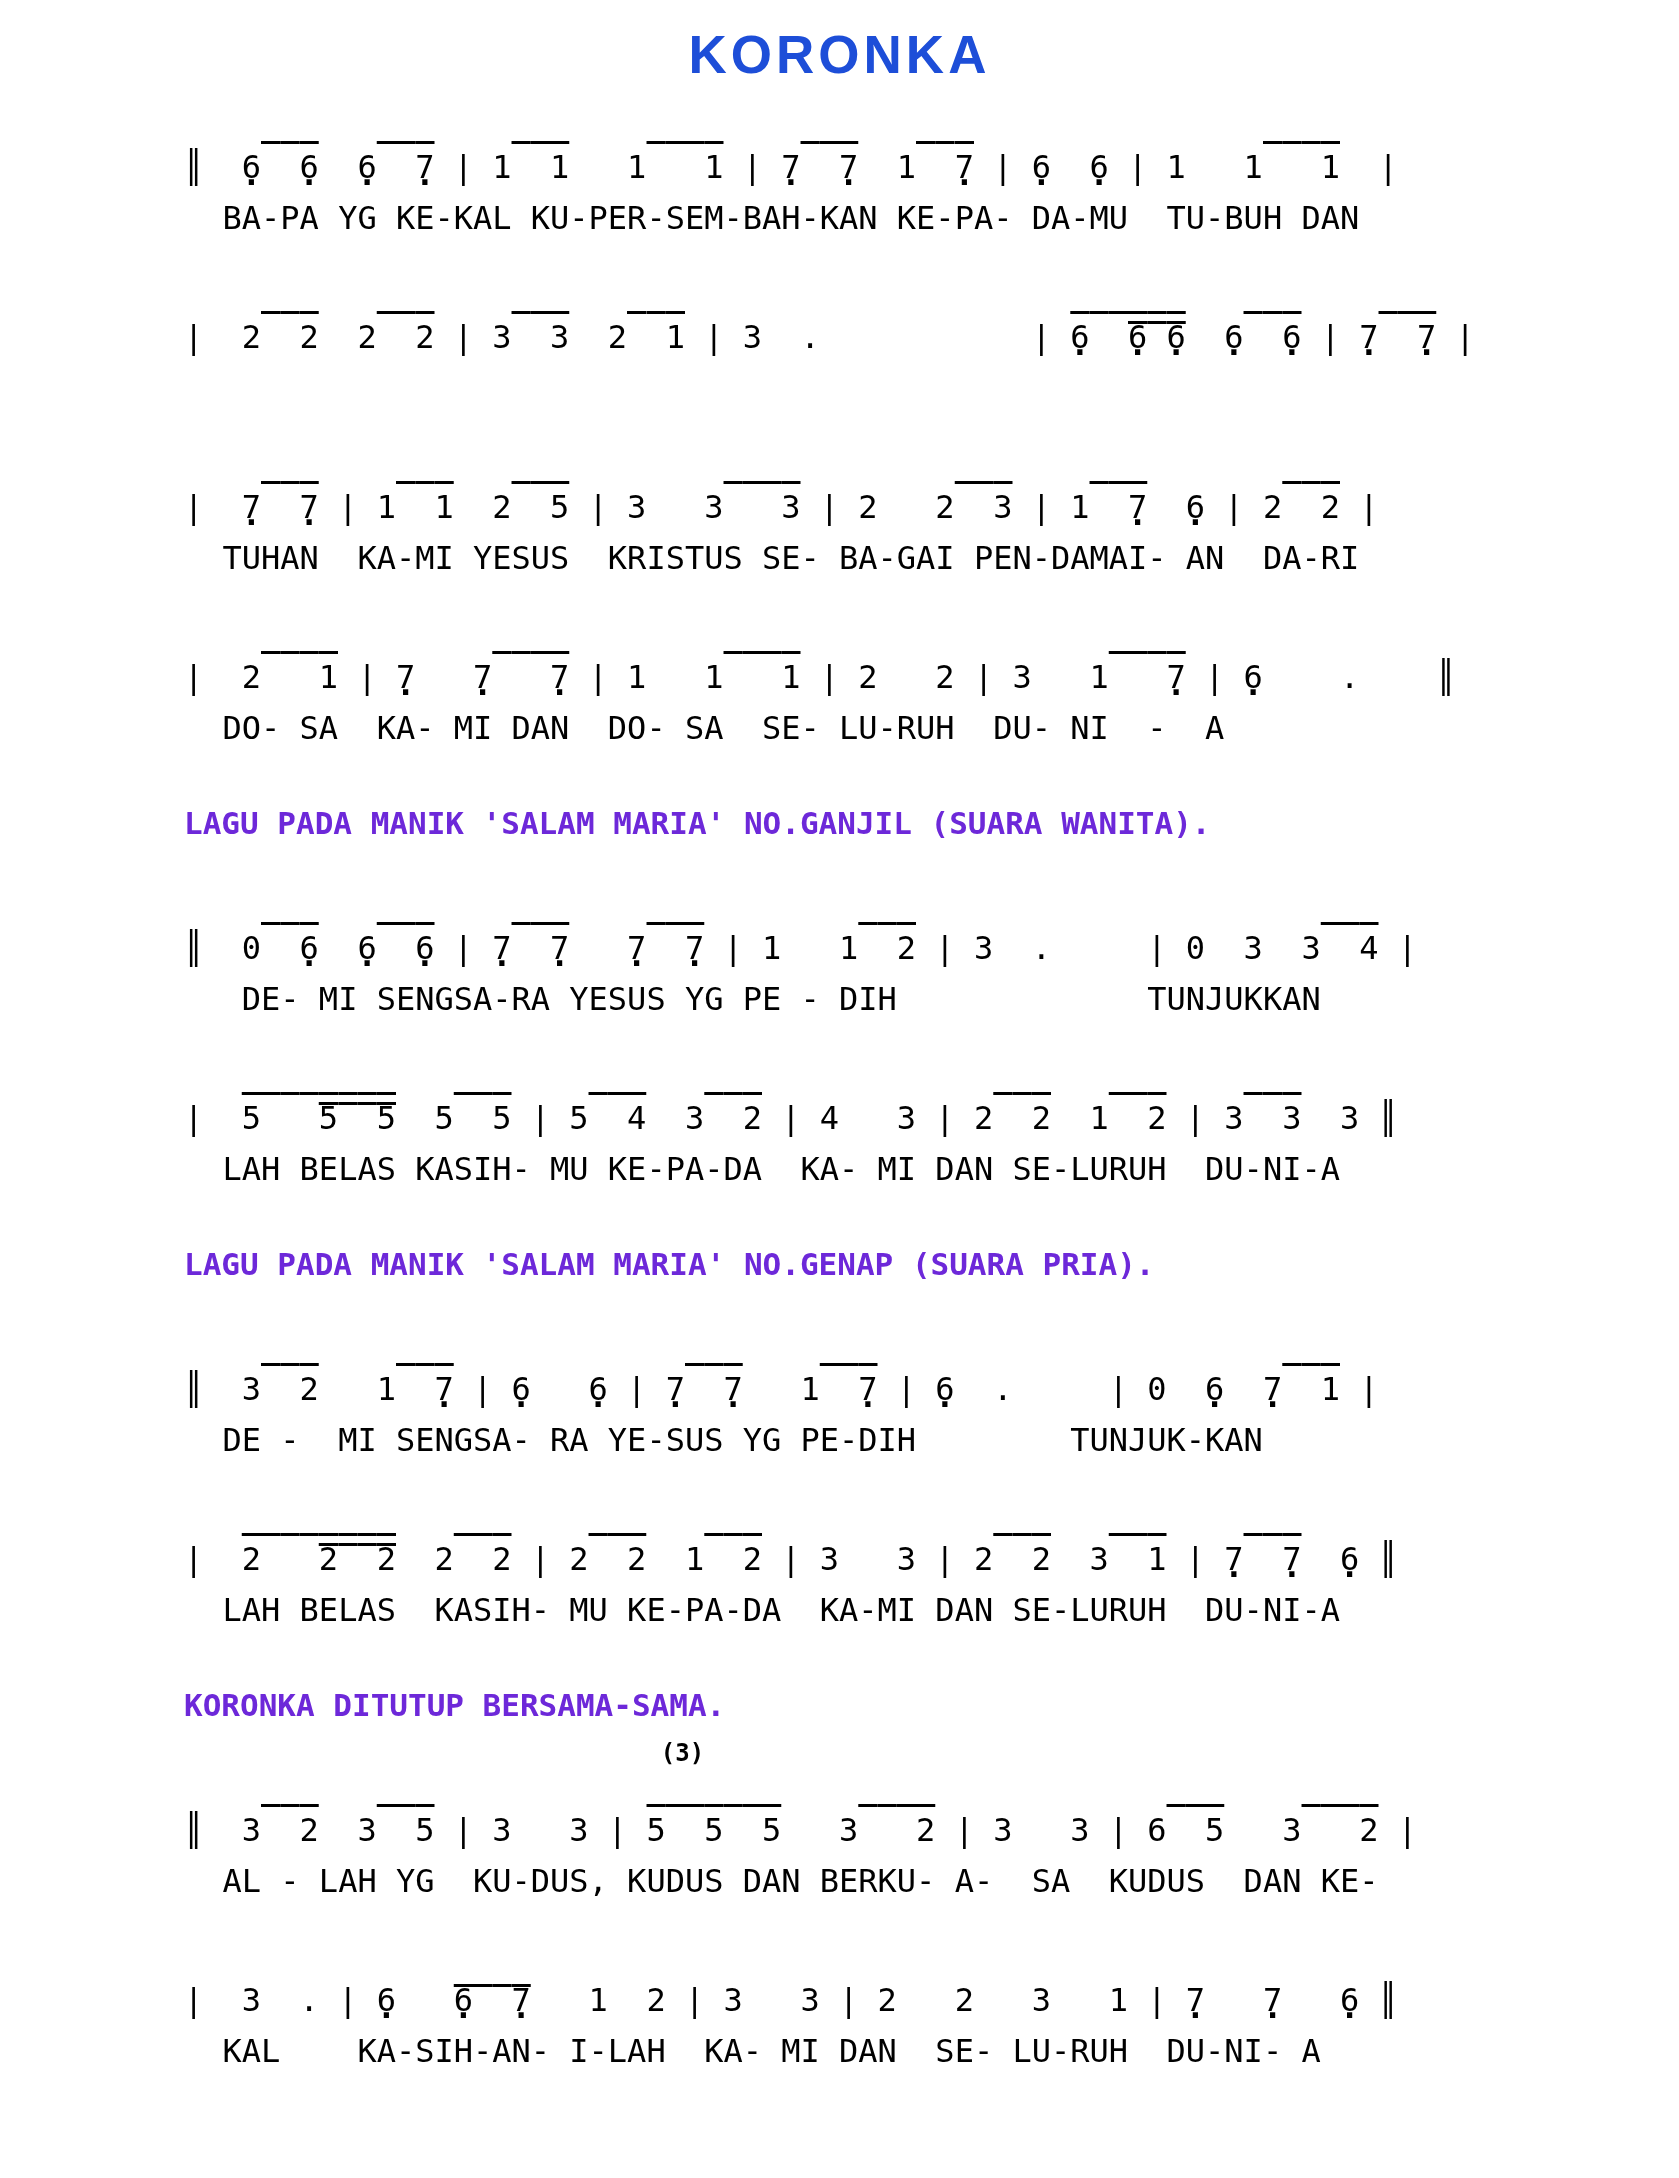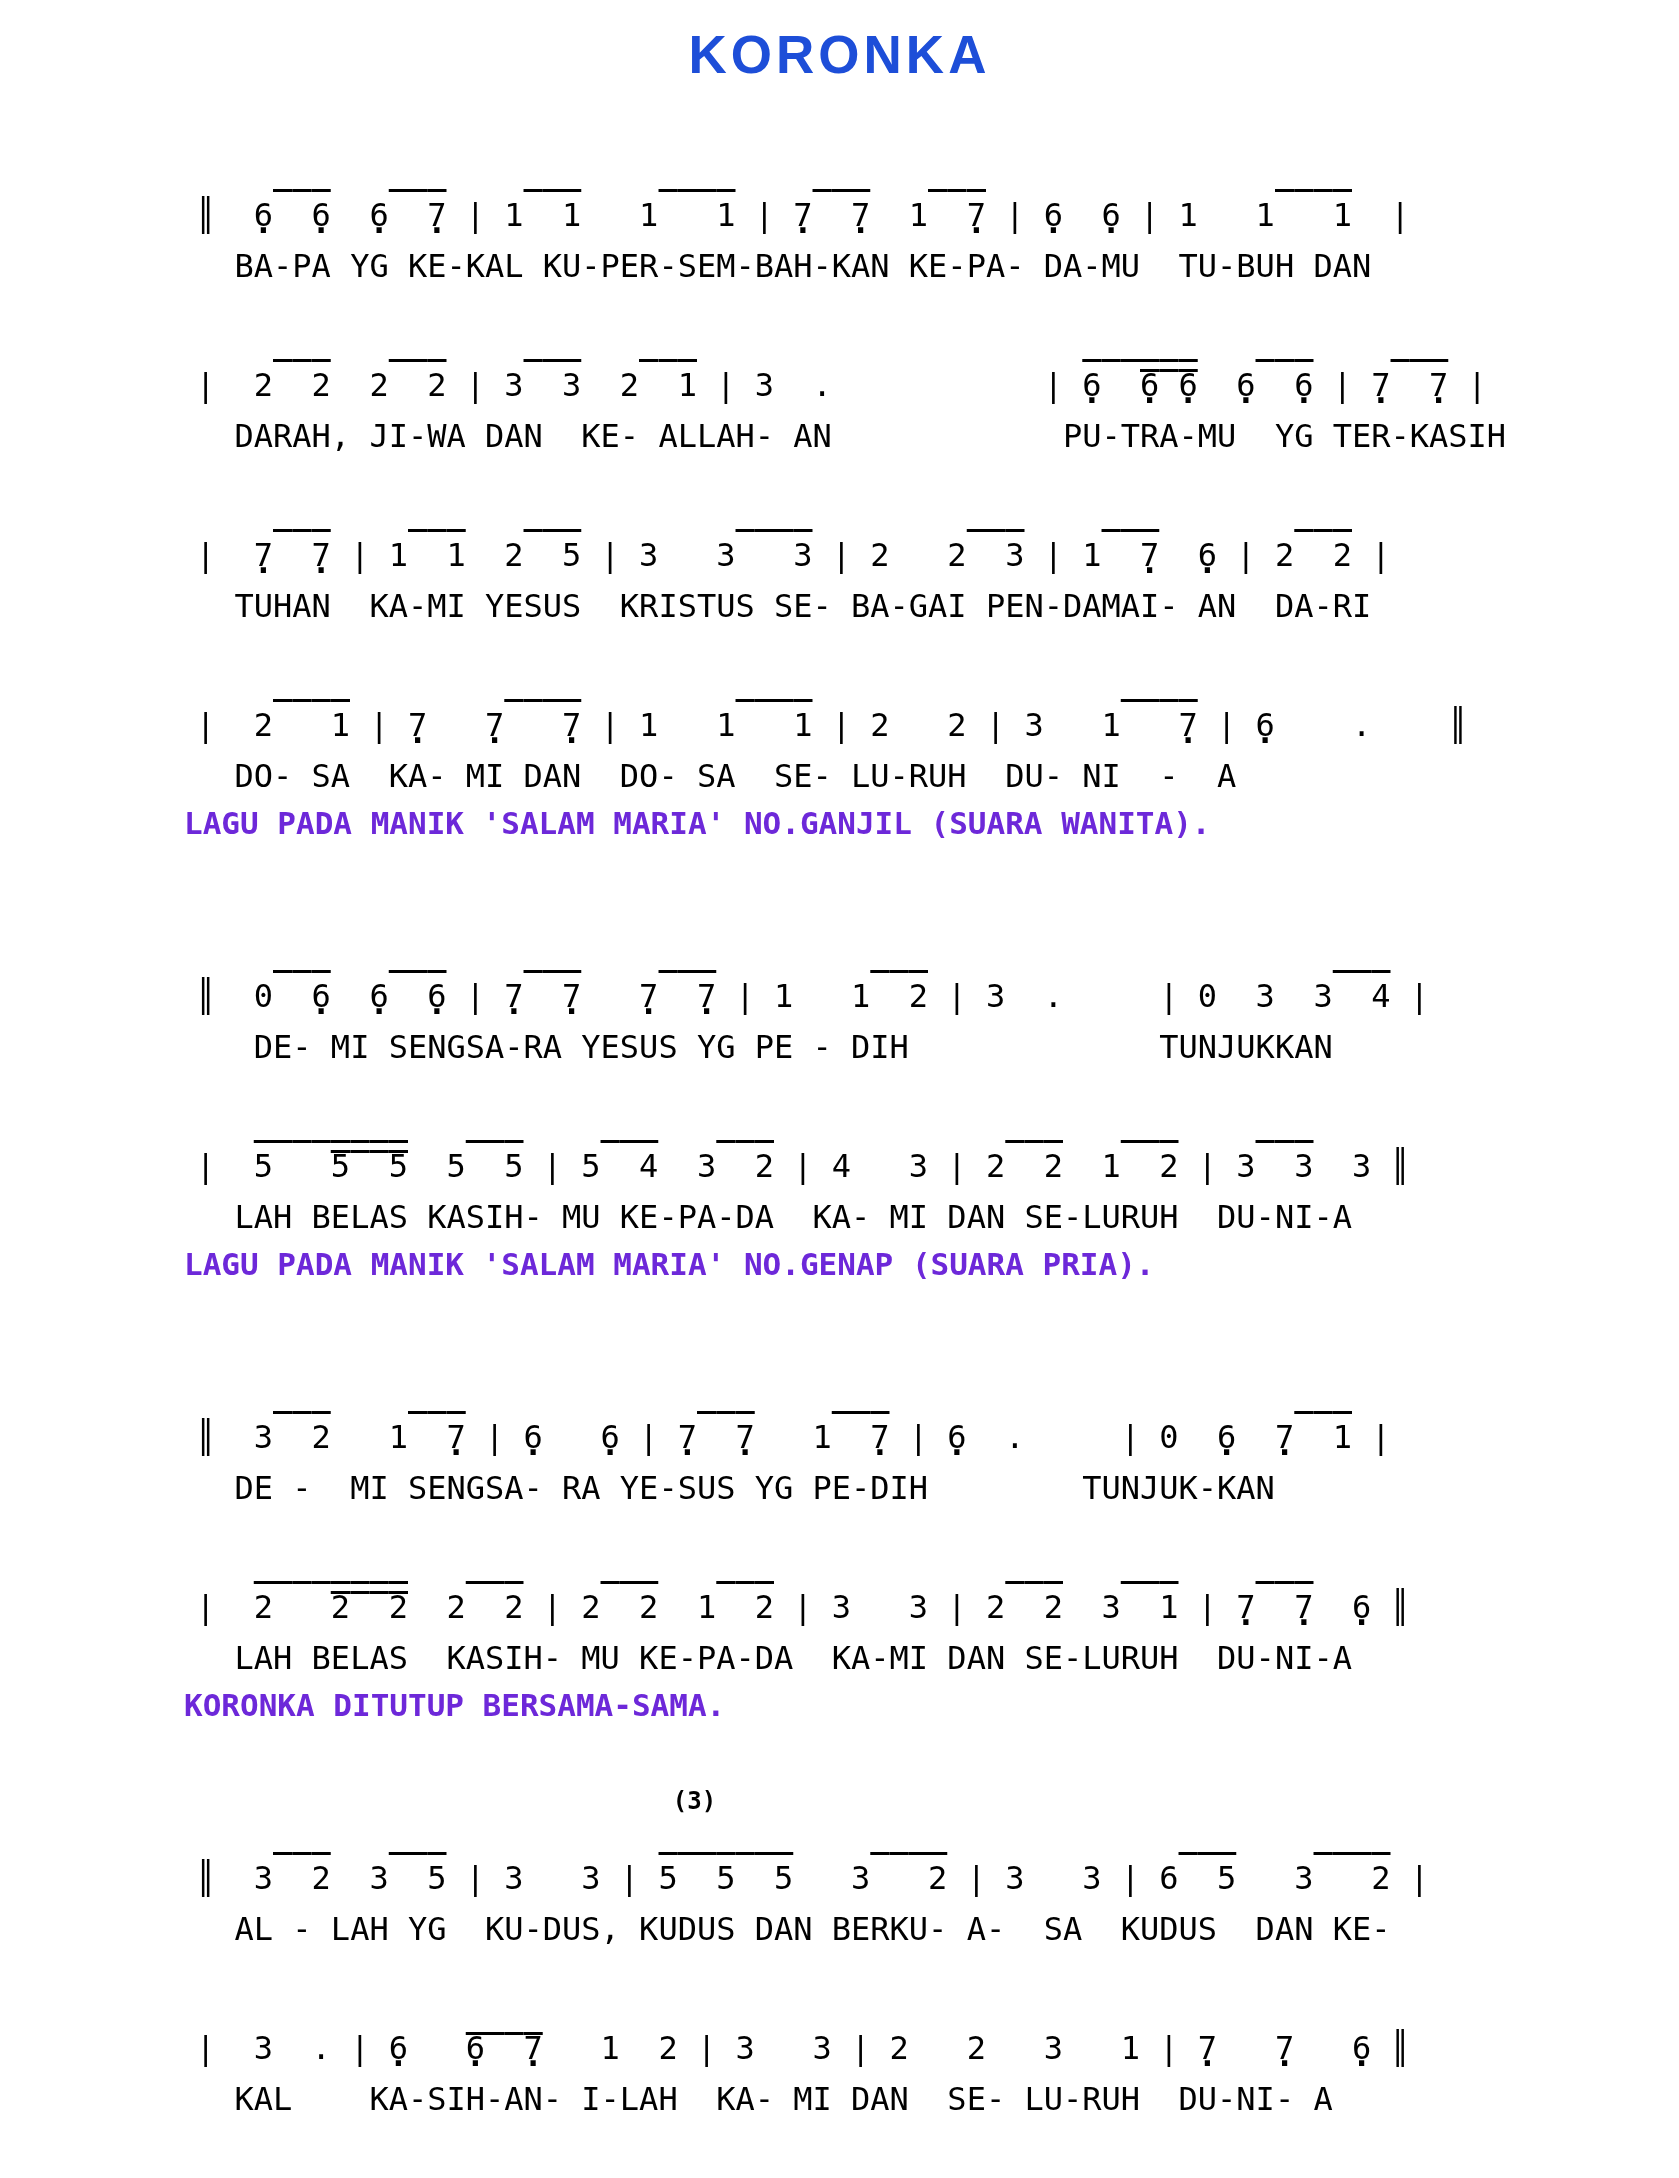--- a/index.html
+++ b/index.html
@@ -8,22 +8,22 @@
     font-family:"DejaVu Sans Mono",monospace;overflow:hidden;
   }
   .page{padding:14px 40px 0 184px;}
   .title{
     font-family:"Liberation Sans",sans-serif;font-weight:bold;
     font-size:53px;letter-spacing:4px;text-align:center;
     width:1679px;margin:10px 0 40px -184px;color:#1d4ed8;
   }
   .mline{position:relative;height:109px;margin-bottom:61px;}
   .row{
-    position:absolute;left:12px;top:0;white-space:pre;
-    font-size:32px;line-height:36px;color:#000;margin-top:48px;
+    position:absolute;left:0;top:0;white-space:pre;
+    font-size:32px;line-height:36px;color:#000;
   }
   .r-lab{top:-53px;font-size:24px;font-weight:bold;}
   .r-over{top:-18px;font-weight:bold;}
   .r-over2{top:-8px;font-weight:bold;}
   .r-notes{top:24px;}
   .r-dots{top:31px;font-weight:bold;}
   .r-lyric{top:75px;text-align:center;}
   .heading{
     font-size:31px;font-weight:bold;white-space:pre;
     margin:44px 0 65px 0;color:#6d28d9;
@@ -42,21 +42,20 @@
     <div class="row r-notes">║  6  6  6  7 | 1  1   1   1 | 7  7  1  7 | 6  6 | 1   1   1  |</div>
     <div class="row r-dots">   .  .  .  .                  .  .     .   .  .</div>
     <div class="row r-lyric">  BA-PA YG KE-KAL KU-PER-SEM-BAH-KAN KE-PA- DA-MU  TU-BUH DAN</div>
   </div>
 
   <div class="mline">
     <div class="row r-over">    ___   ___    ___   ___                    ______   ___    ___</div>
     <div class="row r-over2">                                                 ___</div>
     <div class="row r-notes">|  2  2  2  2 | 3  3  2  1 | 3  .           | 6  6 6  6  6 | 7  7 |</div>
     <div class="row r-dots">                                              .  . .  .  .   .  .</div>
-    <div class="row r-lyric">  DARAH, JI-WA DAN  KE- ALLAH- AN            PU-TRA-MU  YG TER-KASIH</div>
   </div>
 
   <div class="mline">
     <div class="row r-over">    ___    ___   ___        ____        ___    ___       ___</div>
     <div class="row r-notes">|  7  7 | 1  1  2  5 | 3   3   3 | 2   2  3 | 1  7  6 | 2  2 |</div>
     <div class="row r-dots">   .  .                                          .  .</div>
     <div class="row r-lyric">  TUHAN  KA-MI YESUS  KRISTUS SE- BA-GAI PEN-DAMAI- AN  DA-RI</div>
   </div>
 
   <div class="mline">

